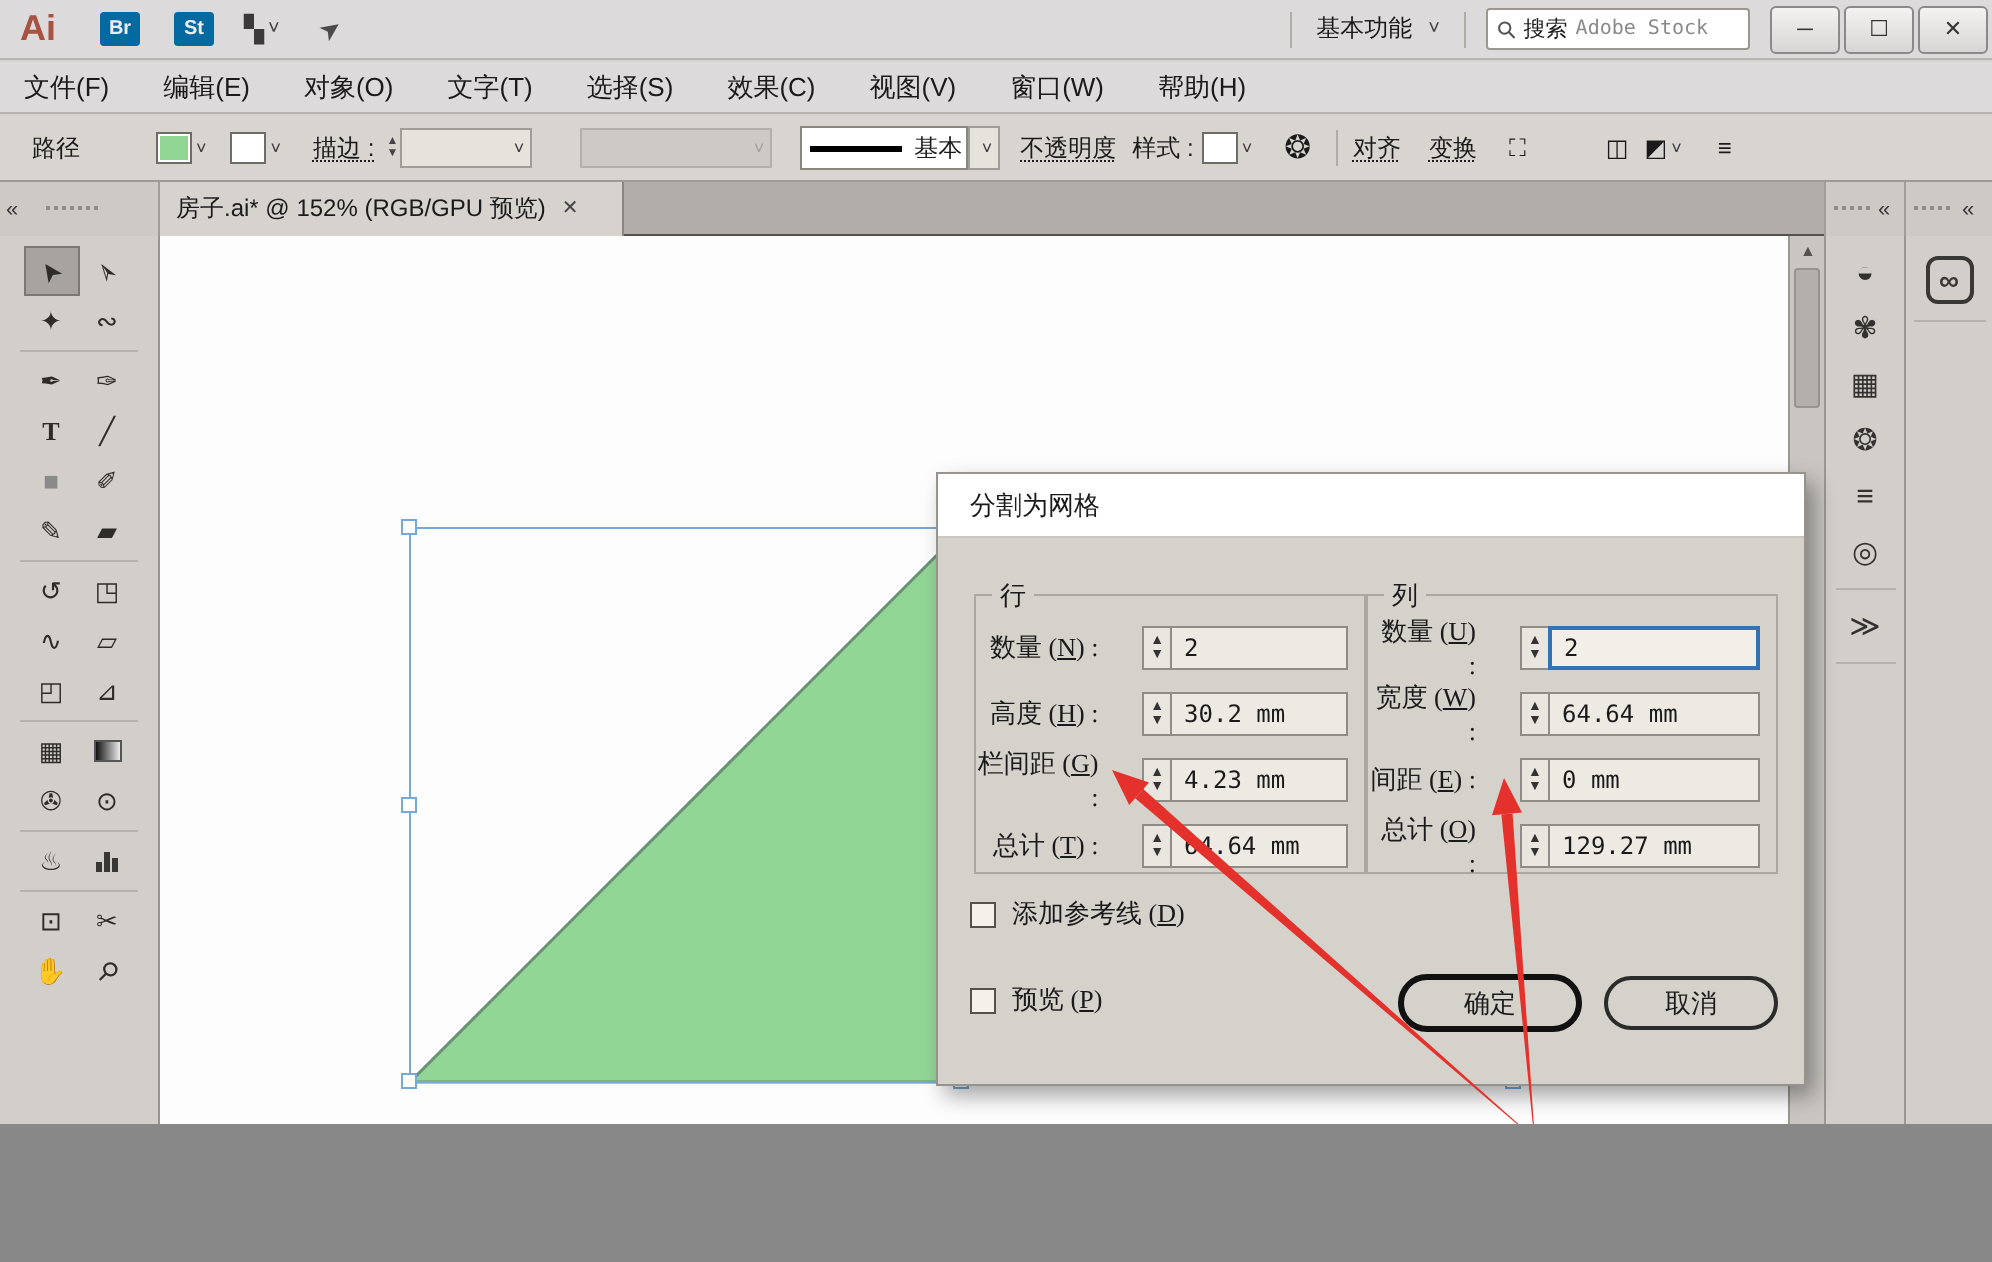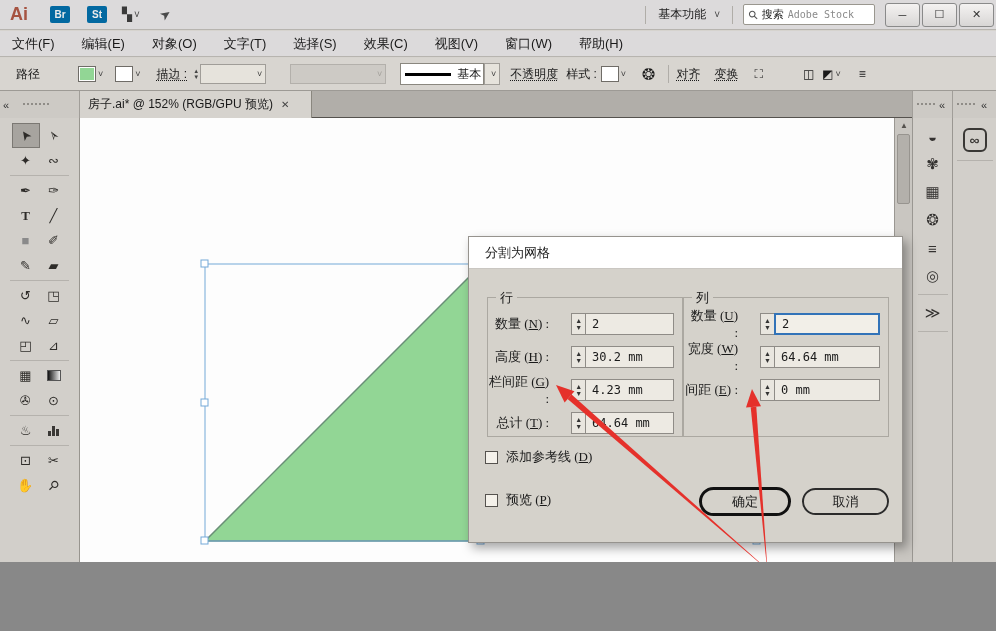--- a/index.html
+++ b/index.html
@@ -461,20 +461,28 @@
           <span class="finput" style="width:106px">64.64 mm</span>
         </div>
         <div class="frow">
           <span class="flabel" style="width:76px"><span>间距 (</span><span class="mn">E</span><span>) :</span></span>
           <span class="spinbox">
               <span>▲</span>
               <span>▼</span>
             </span>
           <span class="finput" style="width:106px">0 mm</span>
         </div>
+        <div class="frow">
+          <span class="flabel" style="width:76px"><span>总计 (</span><span class="mn">O</span><span>) :</span></span>
+          <span class="spinbox">
+              <span>▲</span>
+              <span>▼</span>
+            </span>
+          <span class="finput" style="width:106px">129.27 mm</span>
+        </div>
       </div>
     </div>
 
     <div class="cbrow abs" style="left:16px;top:211px">
       <span class="cbox"></span>
       <span><span>添加参考线 (</span><span class="mn">D</span><span>)</span></span>
     </div>
     <div class="cbrow abs" style="left:16px;top:254px">
       <span class="cbox"></span>
       <span><span>预览 (</span><span class="mn">P</span><span>)</span></span>

